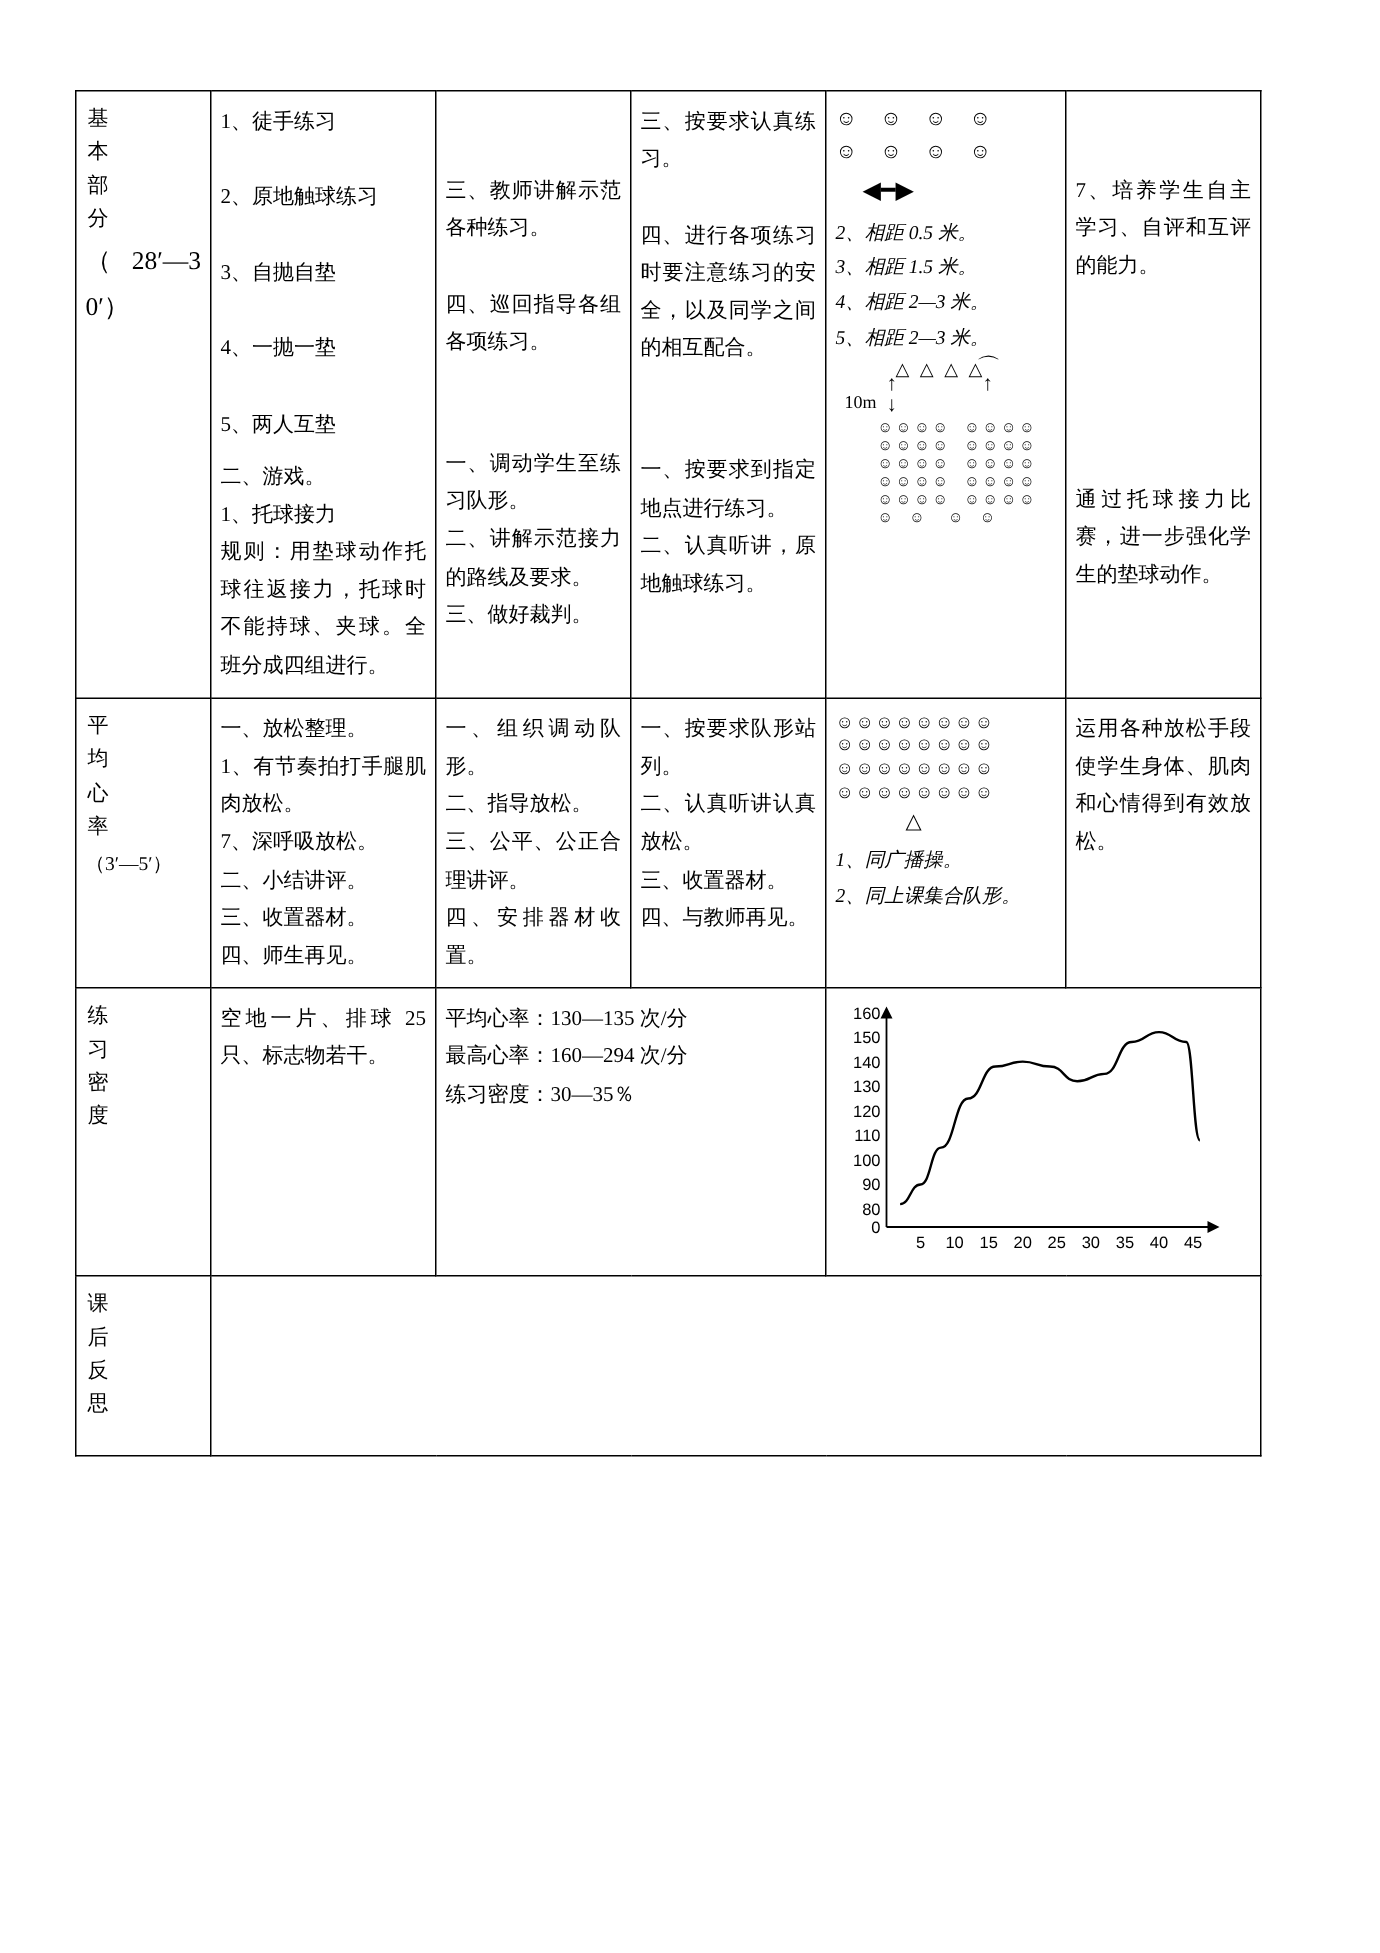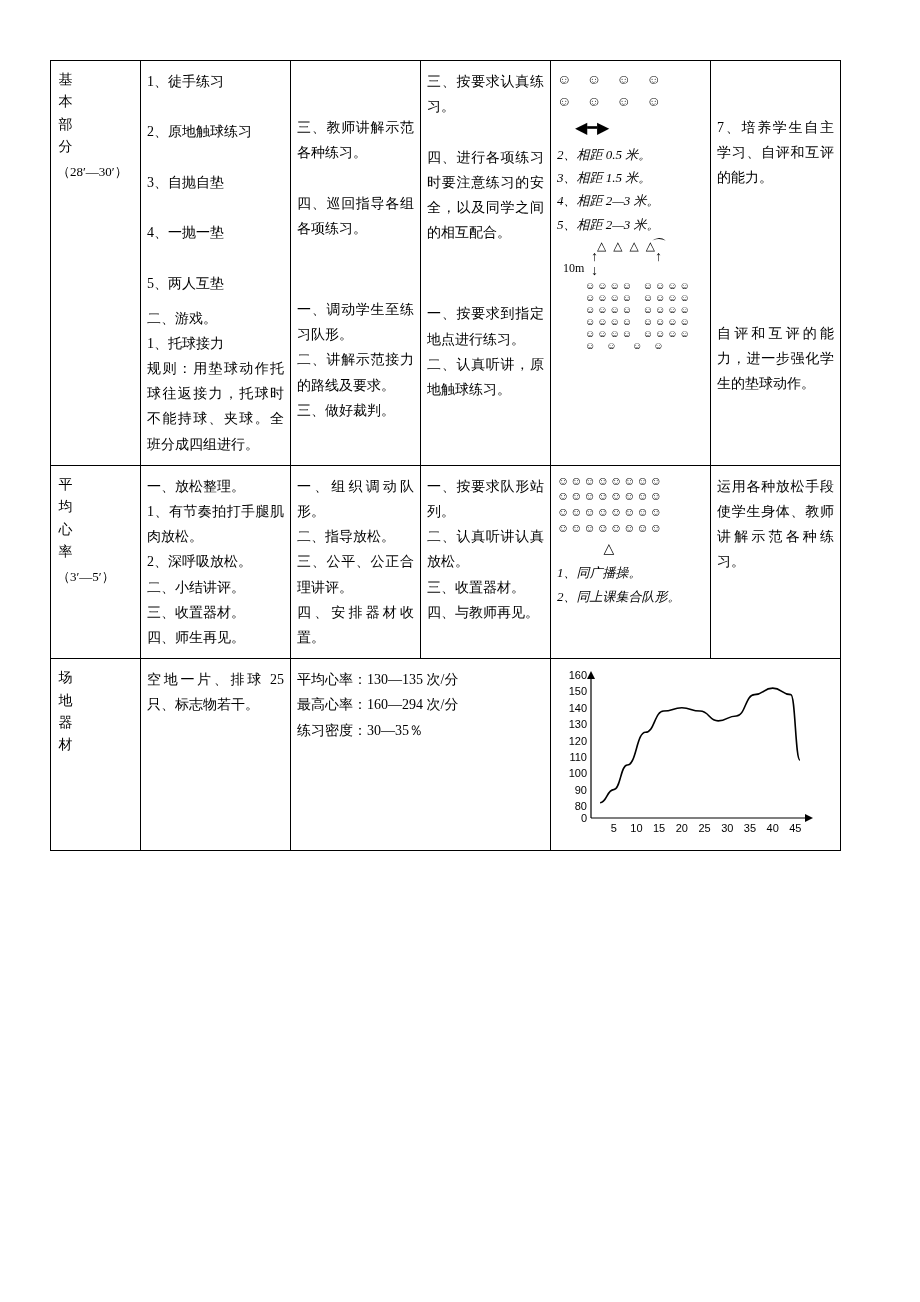--- a/index.html
+++ b/index.html
@@ -64,21 +64,21 @@
     <col style="width:130px">
     <col style="width:130px">
     <col style="width:160px">
     <col style="width:130px">
   </colgroup>
 
   <tbody>
       <tr>
     <td class="section">
       <span class="vert">基本部分</span><br>
-      <span style="font-size:13px">（28′—30′）</span>
+      <span style="font-size:17px">（28′—30′）</span>
     </td>
     <td>
       <div style="white-space:pre-line">1、徒手练习
 
 2、原地触球练习
 
 3、自抛自垫
 
 4、一抛一垫
 
@@ -125,58 +125,58 @@
 ☺☺☺☺  ☺☺☺☺
 ☺☺☺☺  ☺☺☺☺
 ☺☺☺☺  ☺☺☺☺
 ☺  ☺   ☺  ☺</div>
       </div>
     </td>
     <td>
       <div style="height:46px"></div>
       <div style="white-space:pre-line">7、培养学生自主学习、自评和互评的能力。</div>
       <div style="height:130px"></div>
-      <div style="white-space:pre-line">自评和互评的能力，进一步强化学生的垫球动作。</div>
+      <div style="white-space:pre-line">通过托球接力比赛，进一步强化学生的垫球动作。</div>
     </td>
   </tr>
 
   <tr>
     <td class="section">
       <span class="vert">平均心率</span><br>
       <span style="font-size:13px">（3′—5′）</span>
     </td>
     <td style="white-space:pre-line">一、放松整理。
 1、有节奏拍打手腿肌肉放松。
-2、深呼吸放松。
+7、深呼吸放松。
 二、小结讲评。
 三、收置器材。
 四、师生再见。</td>
     <td style="white-space:pre-line">一、组织调动队形。
 二、指导放松。
 三、公平、公正合理讲评。
 四、安排器材收置。</td>
     <td style="white-space:pre-line">一、按要求队形站列。
 二、认真听讲认真放松。
 三、收置器材。
 四、与教师再见。</td>
     <td>
       <div class="faces2" style="white-space:pre">☺☺☺☺☺☺☺☺
 ☺☺☺☺☺☺☺☺
 ☺☺☺☺☺☺☺☺
 ☺☺☺☺☺☺☺☺</div>
       <div class="triangles" style="text-align:center;padding-right:40px">△</div>
       <div class="small-note" style="white-space:pre-line">1、同广播操。
 2、同上课集合队形。</div>
     </td>
-    <td style="white-space:pre-line">运用各种放松手段使学生身体、教师讲解示范各种练习。</td>
+    <td style="white-space:pre-line">运用各种放松手段使学生身体、肌肉和心情得到有效放松。</td>
   </tr>
 
   <tr>
     <td class="section">
-      <span class="vert">场地器材</span>
+      <span class="vert">练习密度</span>
     </td>
     <td style="white-space:pre-line">空地一片、排球 25只、标志物若干。</td>
     <td colspan="2" style="white-space:pre-line">平均心率：130—135 次/分
 最高心率：160—294 次/分
 练习密度：30—35％</td>
     <td colspan="2" class="chart-cell">
       <svg class="chart" width="260" height="175" id="hr-chart">
             <line x1="34" y1="8" x2="34" y2="151" stroke="#000" stroke-width="1.2"></line>
             <polygon points="34,4 30,12 38,12" fill="#000"></polygon>
             <line x1="34" y1="151" x2="252" y2="151" stroke="#000" stroke-width="1.2"></line>
@@ -198,15 +198,21 @@
             <text x="147.54166666666669" y="165" text-anchor="middle" font-size="11" font-family="Arial">25</text>
             <text x="170.25" y="165" text-anchor="middle" font-size="11" font-family="Arial">30</text>
             <text x="192.95833333333331" y="165" text-anchor="middle" font-size="11" font-family="Arial">35</text>
             <text x="215.66666666666669" y="165" text-anchor="middle" font-size="11" font-family="Arial">40</text>
             <text x="238.375" y="165" text-anchor="middle" font-size="11" font-family="Arial">45</text>
             <path d="M 43.08333333333333 135.725 C 49.89583333333333 135.725, 49.89583333333333 122.625, 56.708333333333336 122.625 C 63.52083333333333 122.625, 63.52083333333333 98.0625, 70.33333333333333 98.0625 C 79.41666666666666 98.0625, 79.41666666666666 65.3125, 88.5 65.3125 C 97.58333333333333 65.3125, 97.58333333333333 44.025000000000006, 106.66666666666666 44.025000000000006 C 115.75 44.025000000000006, 115.75 40.75, 124.83333333333334 40.75 C 133.91666666666669 40.75, 133.91666666666669 44.025000000000006, 143 44.025000000000006 C 152.08333333333334 44.025000000000006, 152.08333333333334 53.849999999999994, 161.16666666666669 53.849999999999994 C 170.25 53.849999999999994, 170.25 48.9375, 179.33333333333331 48.9375 C 188.41666666666666 48.9375, 188.41666666666666 27.650000000000006, 197.5 27.650000000000006 C 206.58333333333334 27.650000000000006, 206.58333333333334 21.099999999999994, 215.66666666666669 21.099999999999994 C 224.75 21.099999999999994, 224.75 27.650000000000006, 233.83333333333331 27.650000000000006 C 238.375 27.650000000000006, 238.375 93.15, 242.91666666666669 93.15" fill="none" stroke="#000" stroke-width="1.6"></path>
           </svg>
     </td>
   </tr>
 
+  <tr>
+    <td class="section" style="height:120px">
+      <span class="vert">课后反思</span>
+    </td>
+    <td colspan="5"></td>
+  </tr>
 
 </tbody>
   </table>
 
 </body></html>

